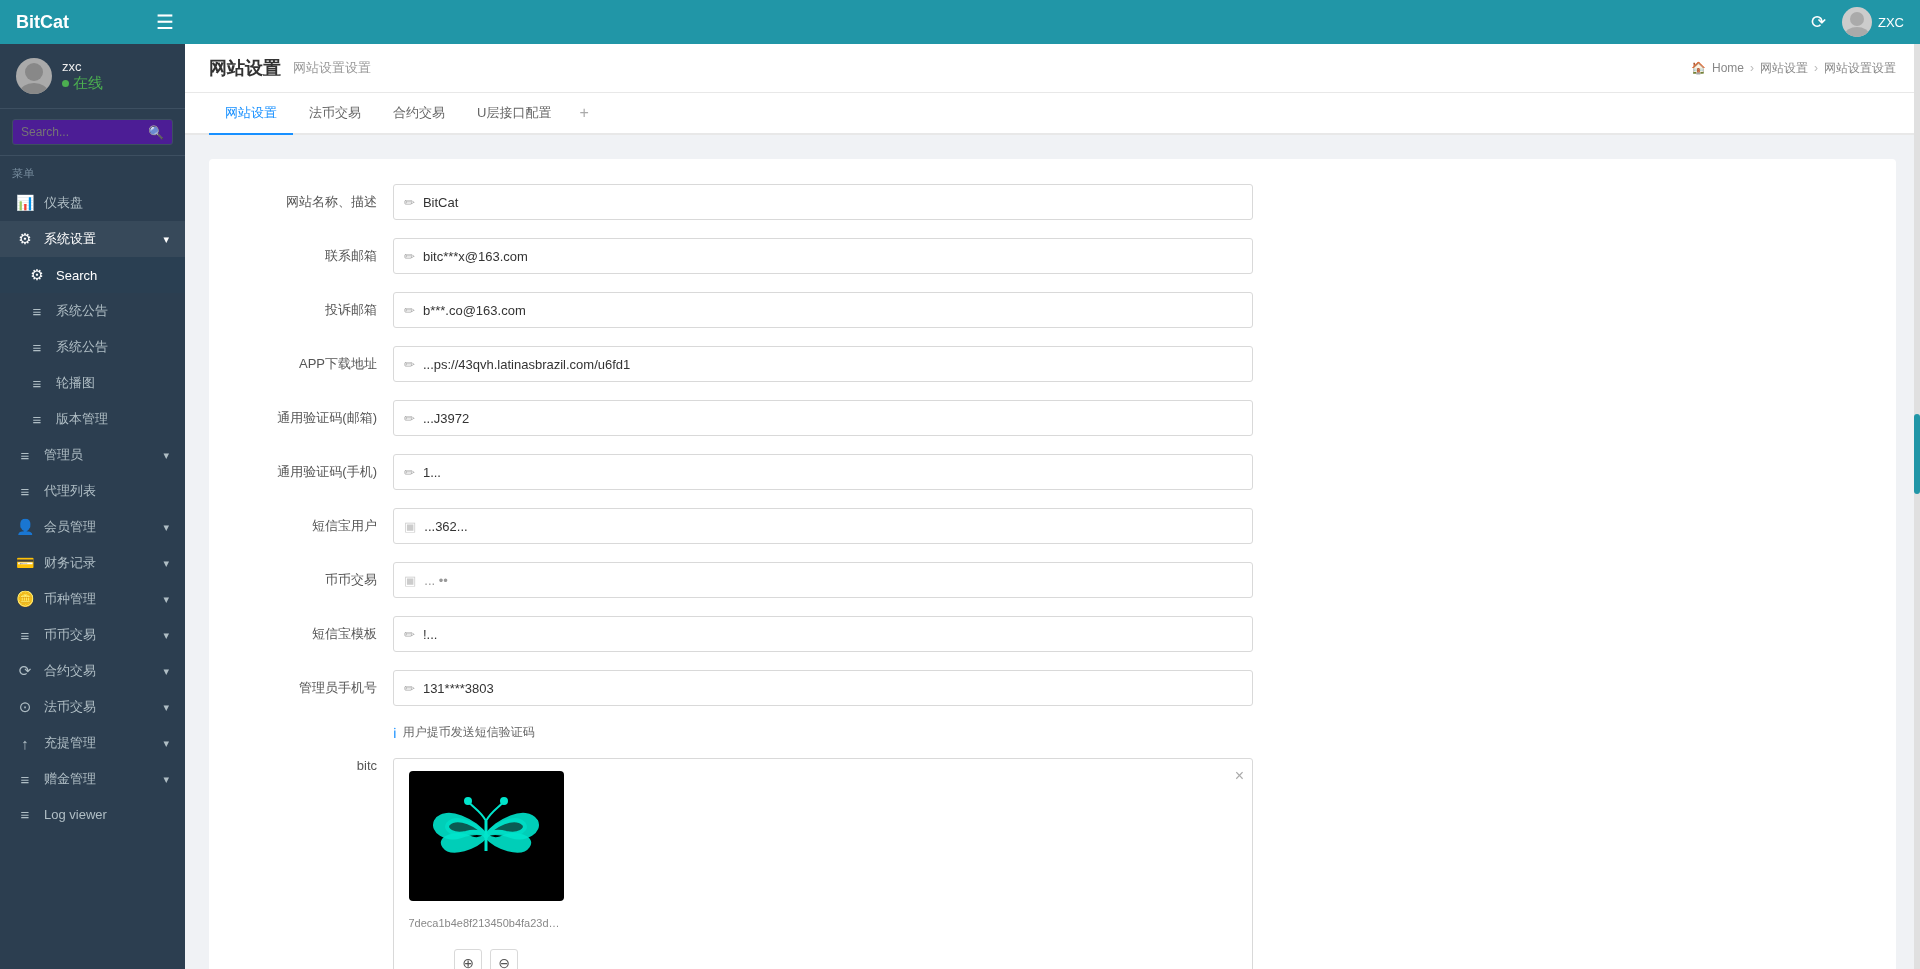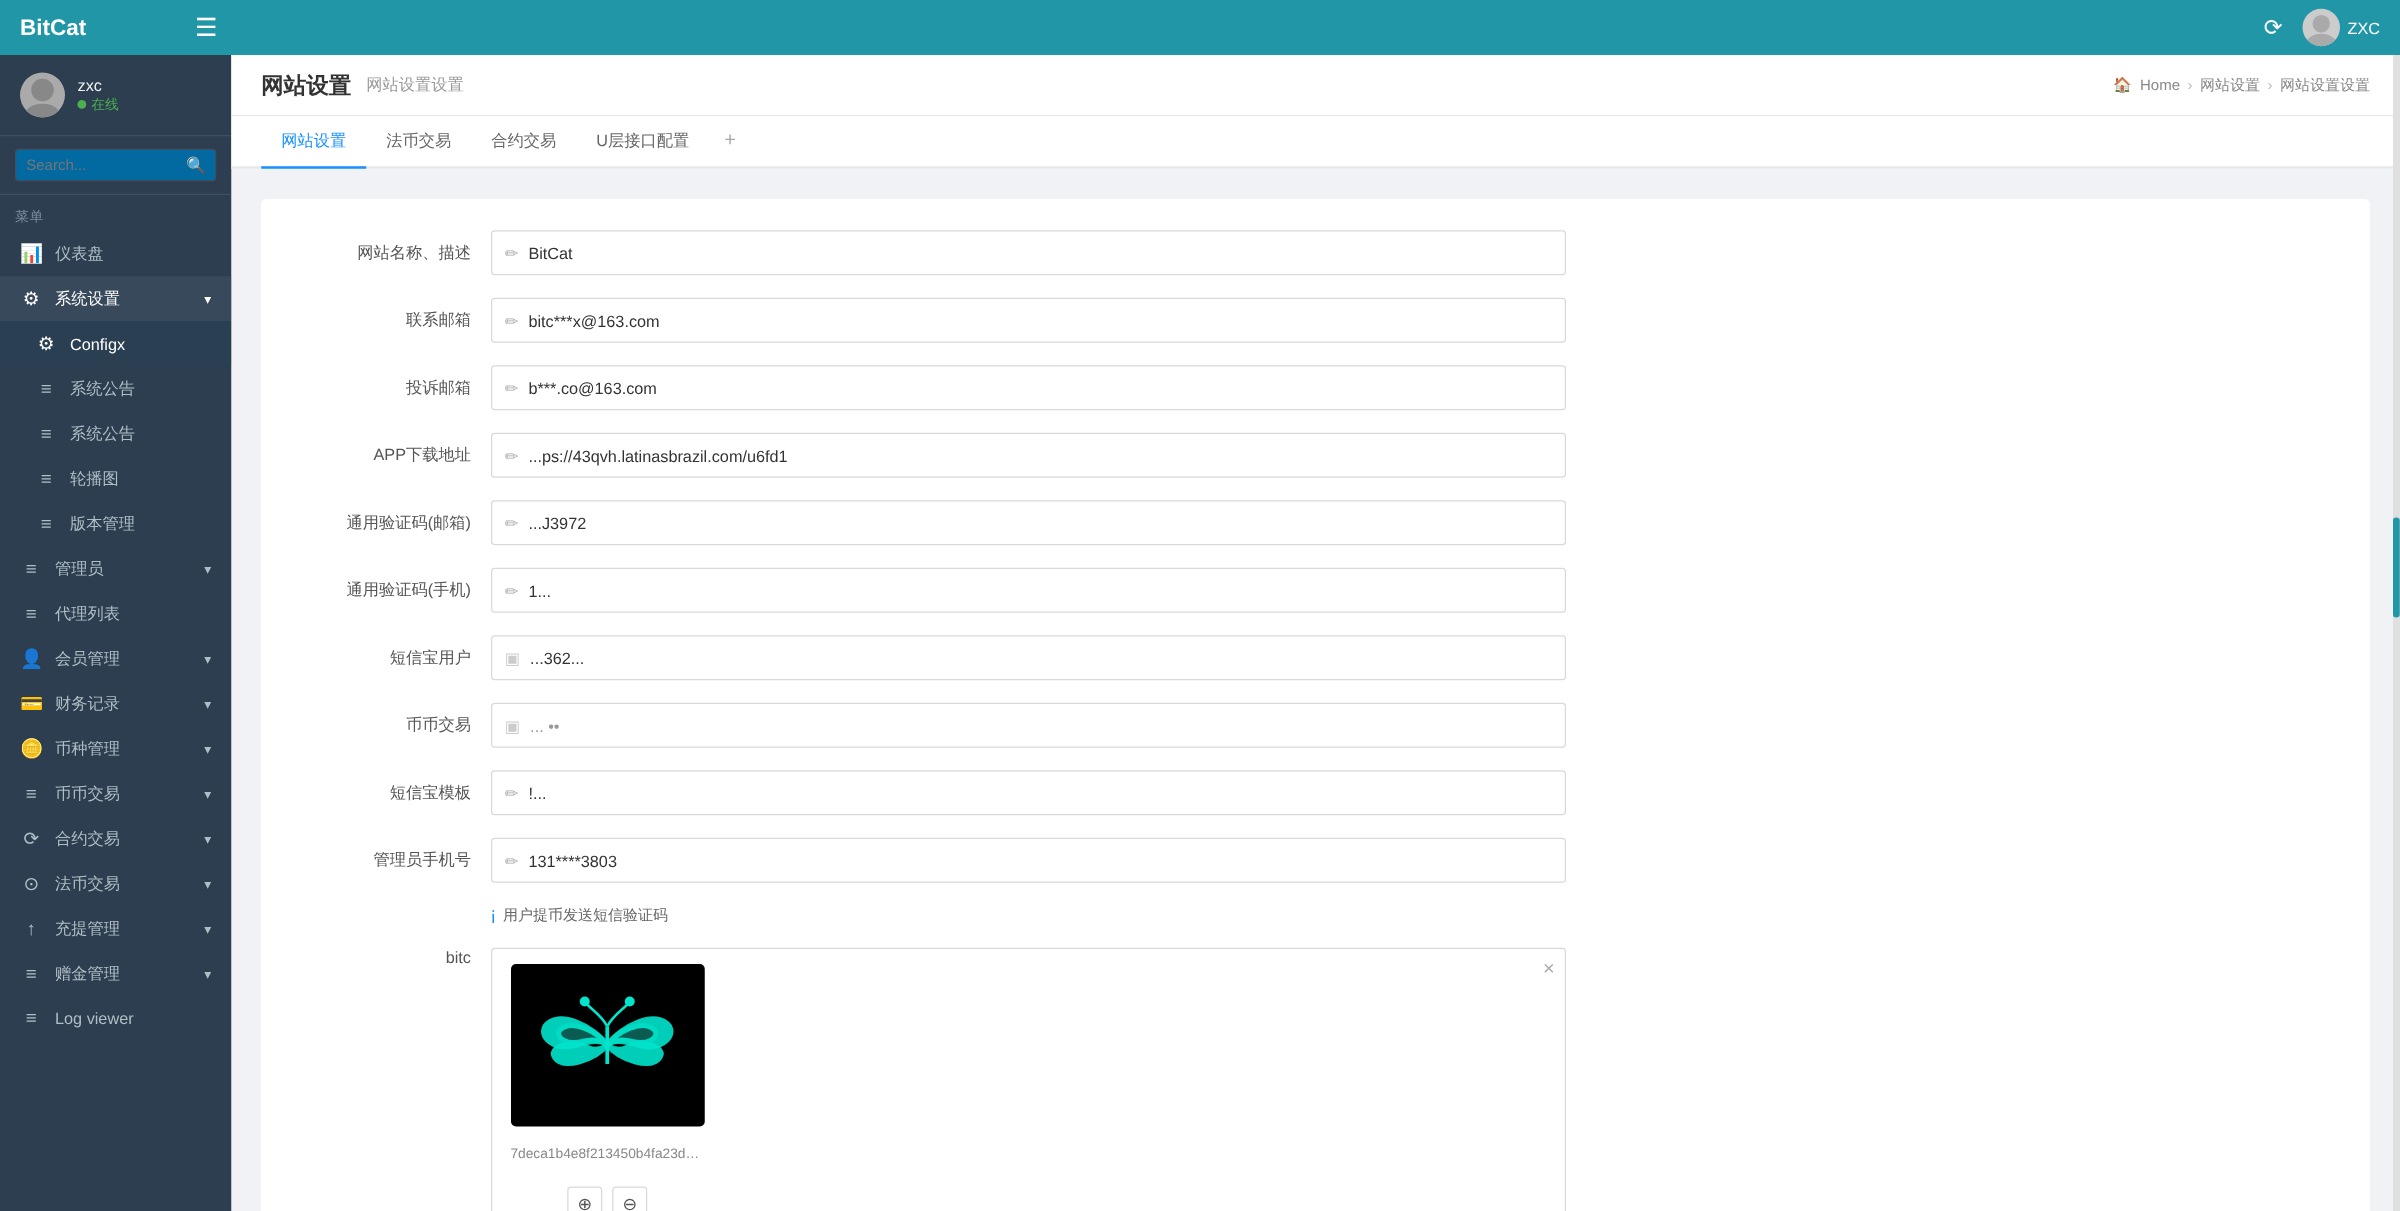--- a/index.html
+++ b/index.html
@@ -82,42 +82,42 @@
       width: 36px;
       height: 36px;
       border-radius: 50%;
       background: #aaa;
       overflow: hidden;
       display: flex; align-items: center; justify-content: center;
       font-size: 14px;
     }
     .sidebar-user .user-name { font-size: 13px; color: #eee; }
     .sidebar-user .status {
-      font-size: 11px;
+      font-size: 15px;
       color: #4caf50;
       display: flex;
       align-items: center;
       gap: 4px;
     }
     .sidebar-user .status::before {
       content: '';
       width: 7px; height: 7px;
       background: #4caf50;
       border-radius: 50%;
       display: inline-block;
     }
 
     .sidebar-search {
       padding: 10px 12px;
       border-bottom: 1px solid #3d4f61;
     }
     .sidebar-search input {
       width: 100%;
       padding: 5px 28px 5px 8px;
-      background: #0369a1;
+      background: #4c1d95;
       border: 1px solid #3d4f61;
       border-radius: 3px;
       color: #ccc;
       font-size: 12px;
       outline: none;
     }
     .sidebar-search .search-wrapper {
       position: relative;
     }
     .sidebar-search .search-wrapper .search-icon {
@@ -426,21 +426,21 @@
     </div>
 
     <div class="sidebar-item active">
       <span class="item-icon">⚙</span>
       <span class="item-label">系统设置</span>
       <span class="chevron">▾</span>
     </div>
 
     <div class="sidebar-item active" style="padding-left:28px; background:#2a3f52;">
       <span class="item-icon">⚙</span>
-      <span class="item-label">Configx</span>
+      <span class="item-label">Search</span>
     </div>
 
     <div class="sidebar-item" style="padding-left:28px;">
       <span class="item-icon">≡</span>
       <span class="item-label">系统公告</span>
     </div>
 
     <div class="sidebar-item" style="padding-left:28px;">
       <span class="item-icon">≡</span>
       <span class="item-label">系统公告</span>

